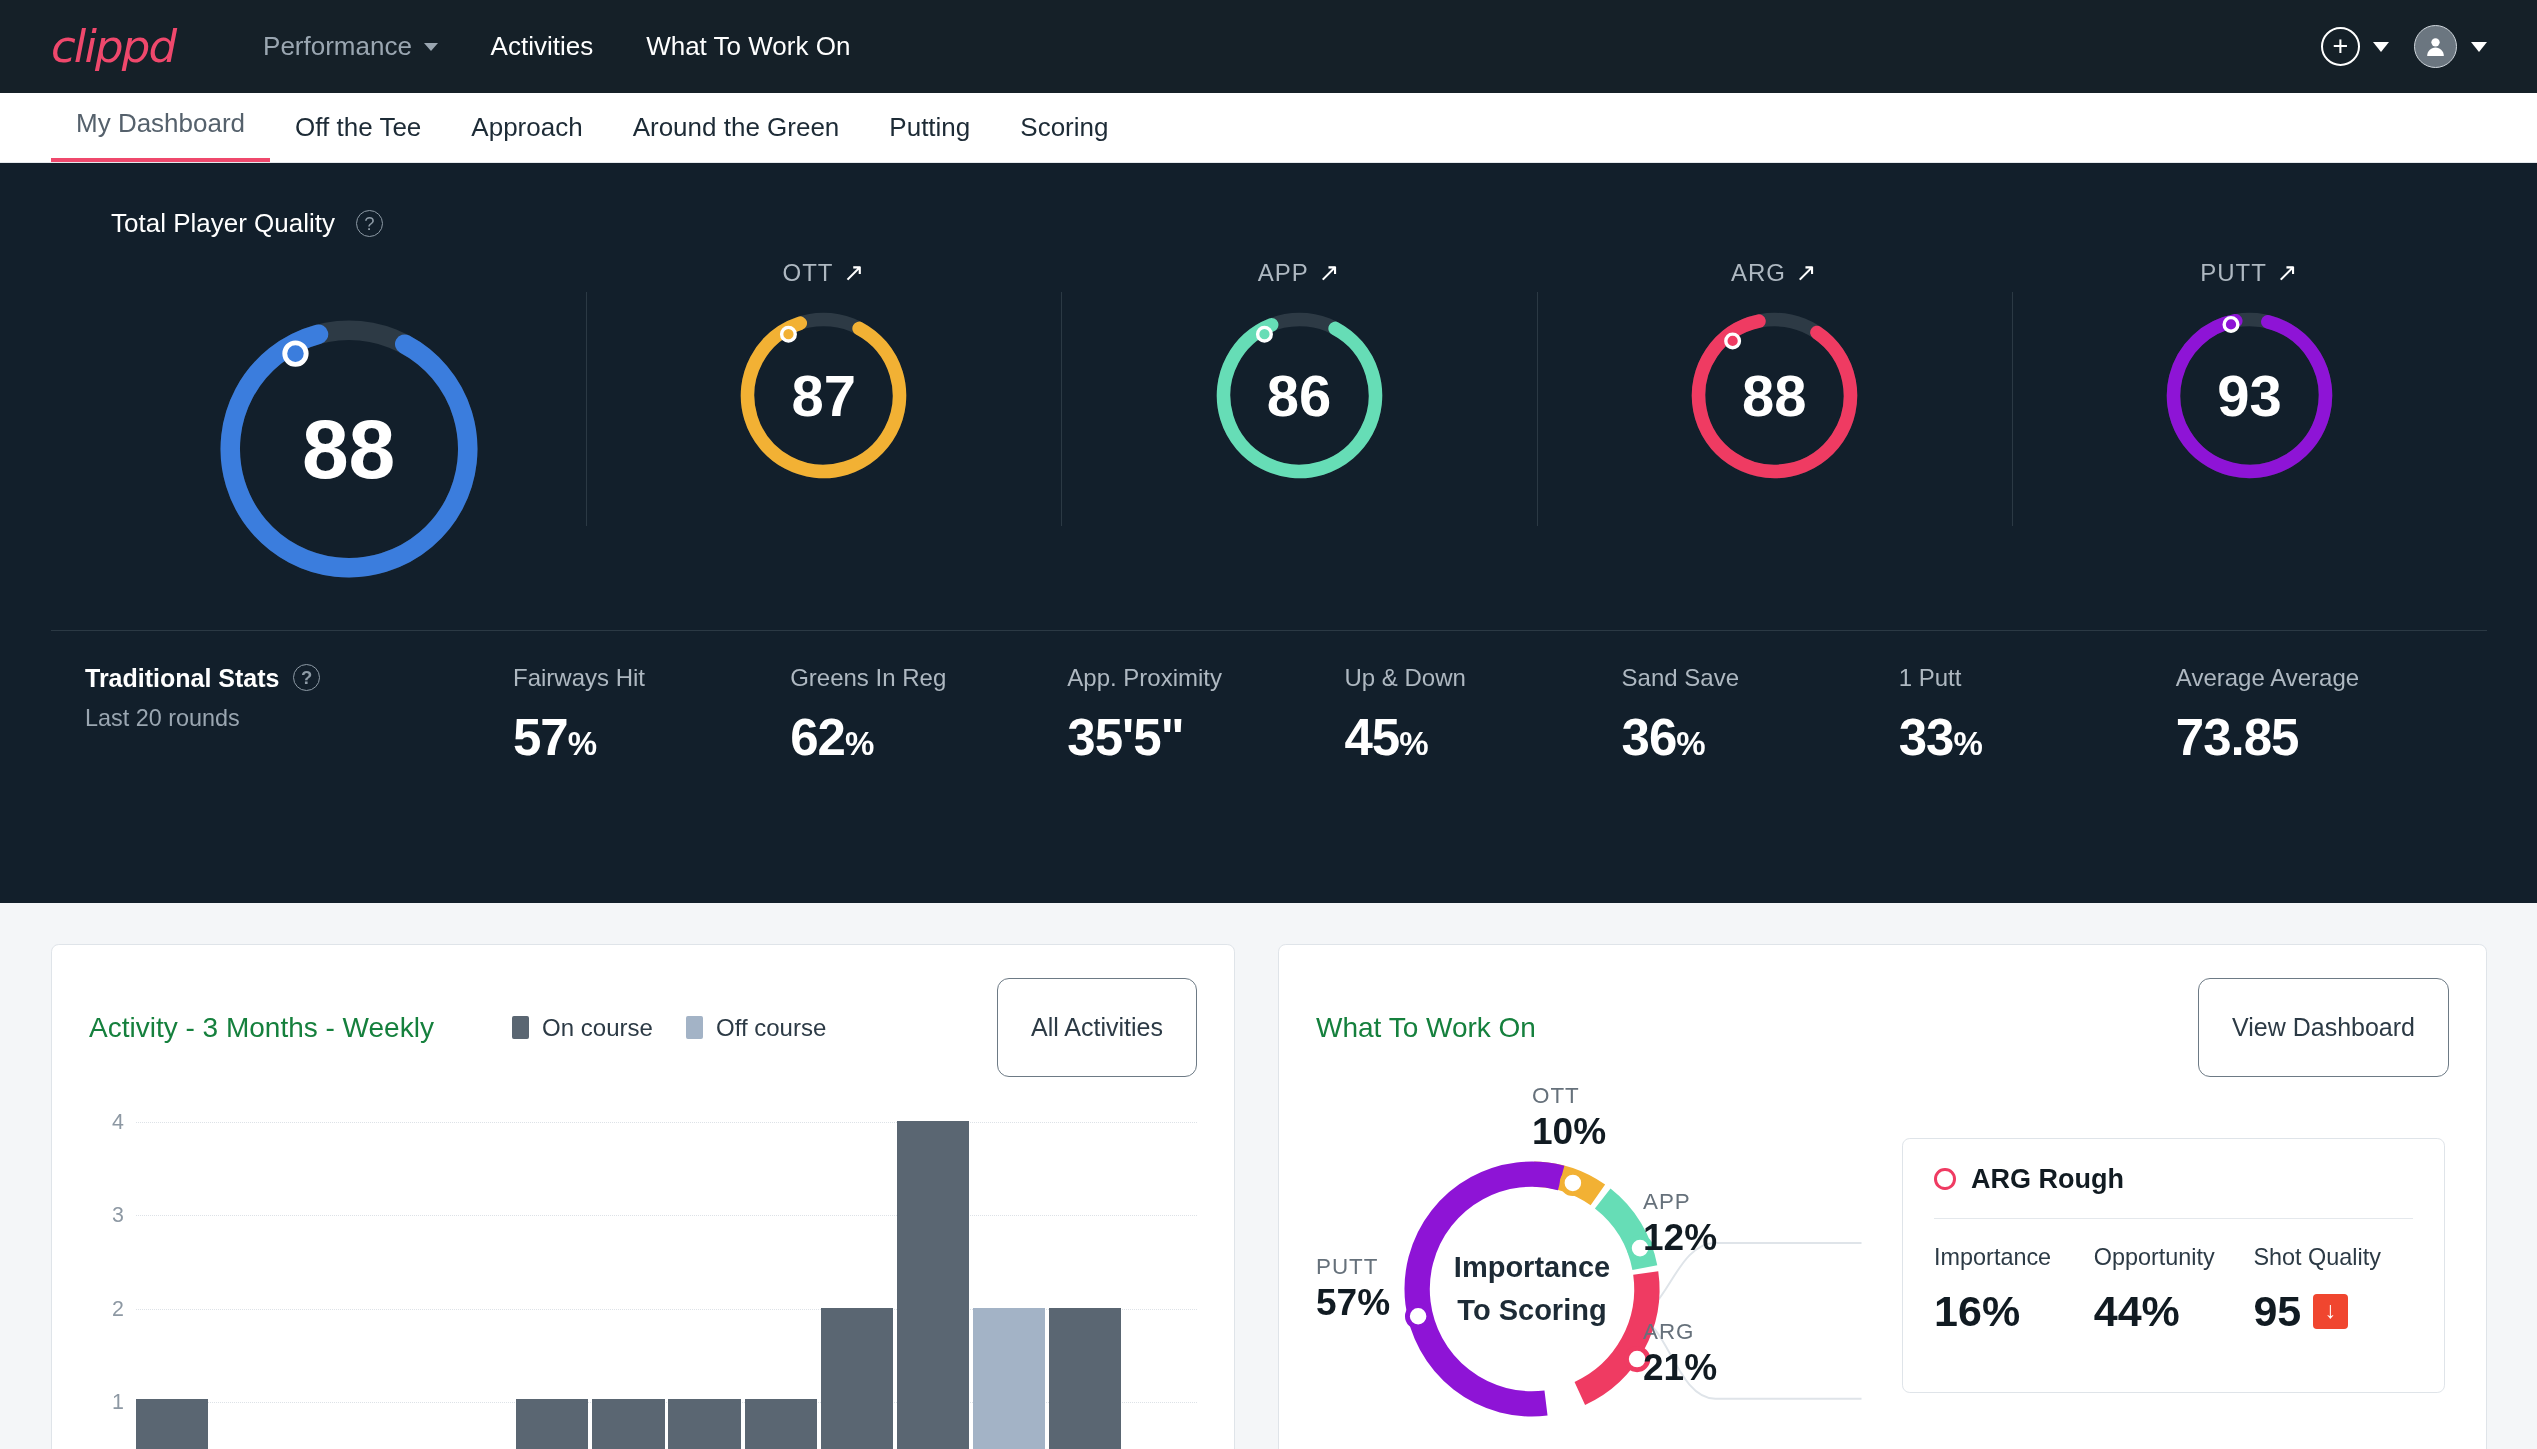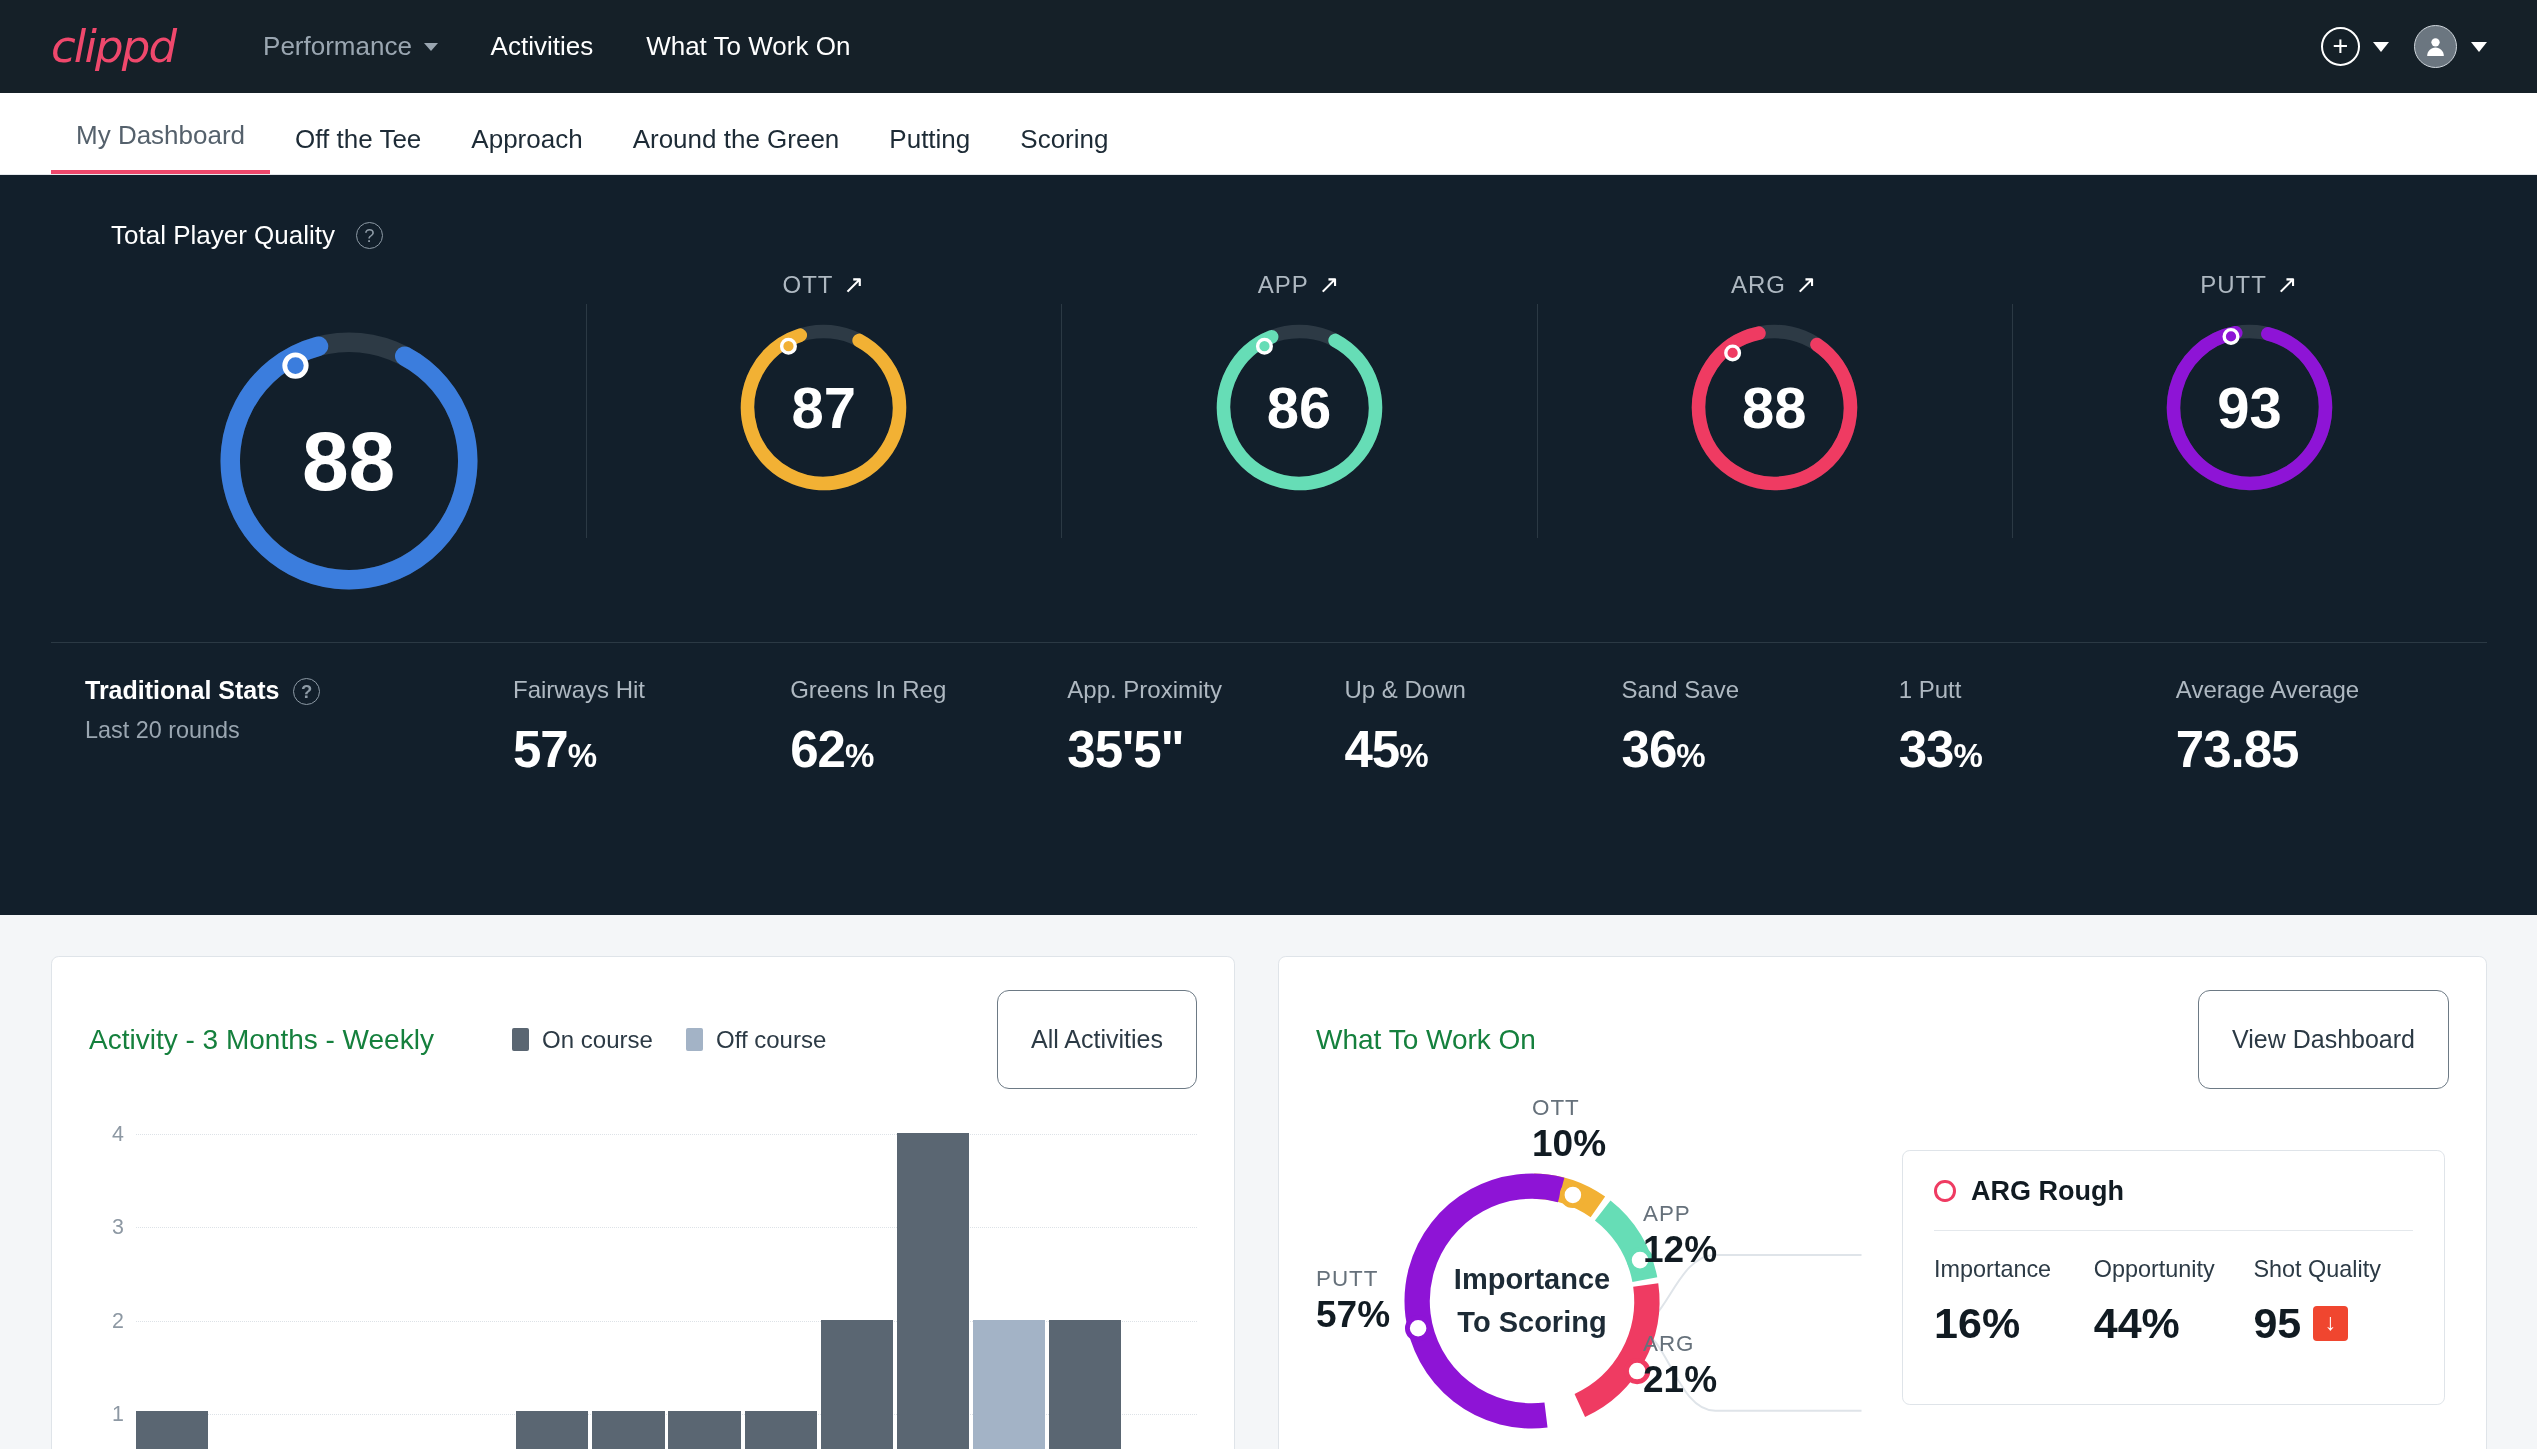--- a/index.html
+++ b/index.html
@@ -46,21 +46,21 @@
     background: #6b7680; border: 1.9px solid #cfd6dc;
     display: flex; align-items: center; justify-content: center;
   }
   .caret-w {
     width: 0; height: 0; border-left: 8.8px solid transparent;
     border-right: 8.8px solid transparent; border-top: 10.7px solid #ffffff;
   }
 
   
   .tabsbar {
-    height: 82px; background: #ffffff; display: flex;
+    height: 70px; background: #ffffff; display: flex;
     align-items: flex-end; padding: 0 51px;
     border-bottom: 1px solid #e4e8ec;
   }
   .tab {
     font-size: 26px; color: #1d2b36; padding: 0 25px 19.5px 25px;
     cursor: pointer; white-space: nowrap;
   }
   .tab.active { color: #55616c; border-bottom: 4.9px solid #ef486c; }
 
   
@@ -142,21 +142,21 @@
     align-items: center; justify-content: center;
     color: #ffffff; font-weight: bold;
   }
 
   .divider { height: 1px; background: #2b3944; margin: 35px 0 0 0; }
 
   .tradrow { display: flex; align-items: flex-start; padding: 33px 34px 0 34px; }
   .tradlabel { width: 428px; }
   .tradlabel .t1 {
     color: #ffffff; font-size: 25px; font-weight: bold;
-    display: flex; align-items: flex-end; gap: 13.6px;
+    display: flex; align-items: flex-start; gap: 13.6px;
   }
   .tradlabel .t2 { color: #9aa6b1; font-size: 23.4px; margin-top: 11.7px; }
   .statcell { flex: 1; }
   .statname { color: #aeb8c1; font-size: 24px; margin-bottom: 15.6px; }
   .statval { color: #ffffff; font-size: 51px; font-weight: bold; letter-spacing: -1px; }
   .statval .pct { font-size: 33px; font-weight: bold; }
 
   
   .cards {
     display: flex; gap: 43px; padding: 41px 51px 0 51px;

